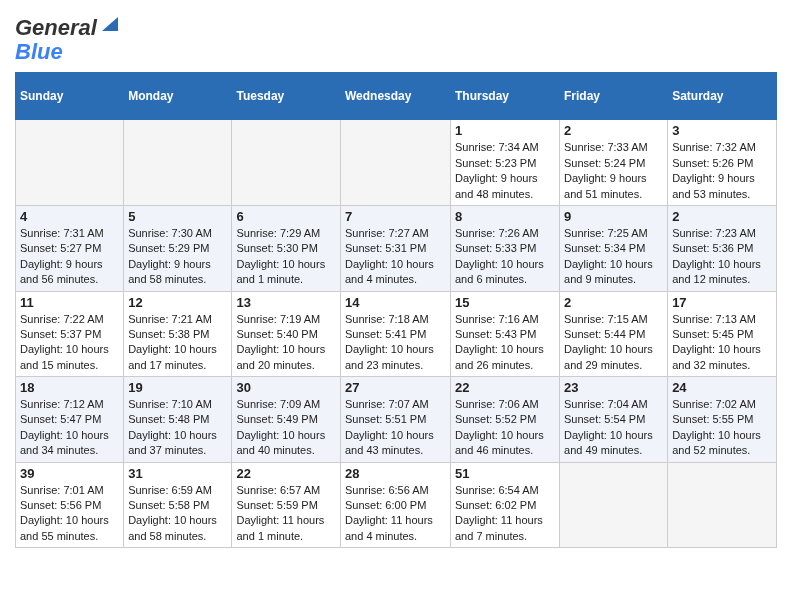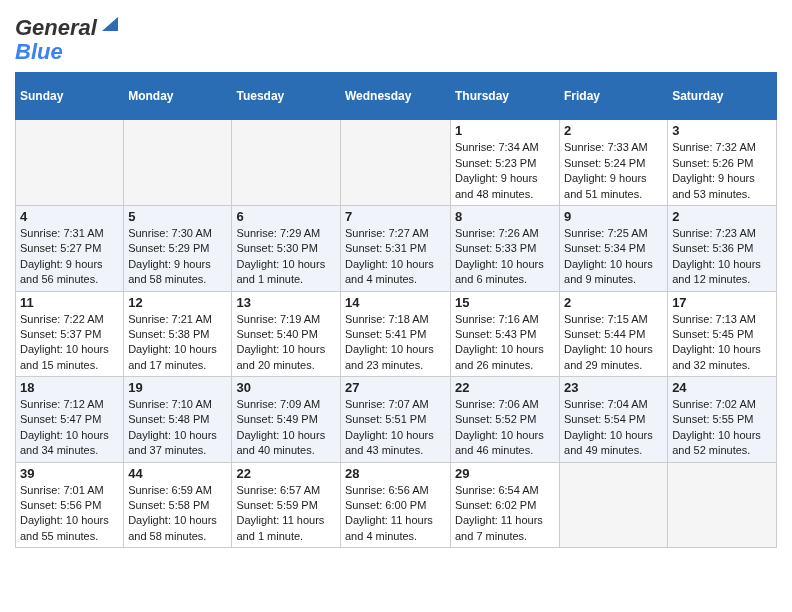--- a/index.html
+++ b/index.html
@@ -228,32 +228,32 @@
           <span class="day-num">24</span>
           <div class="day-info">Sunrise: 7:02 AM<br>Sunset: 5:55 PM<br>Daylight: 10 hours<br>and 52 minutes.</div>
         </td>
       </tr>
       <tr>
         <td>
           <span class="day-num">39</span>
           <div class="day-info">Sunrise: 7:01 AM<br>Sunset: 5:56 PM<br>Daylight: 10 hours<br>and 55 minutes.</div>
         </td>
         <td>
-          <span class="day-num">44</span>
+          <span class="day-num">31</span>
           <div class="day-info">Sunrise: 6:59 AM<br>Sunset: 5:58 PM<br>Daylight: 10 hours<br>and 58 minutes.</div>
         </td>
         <td>
           <span class="day-num">22</span>
           <div class="day-info">Sunrise: 6:57 AM<br>Sunset: 5:59 PM<br>Daylight: 11 hours<br>and 1 minute.</div>
         </td>
         <td>
           <span class="day-num">28</span>
           <div class="day-info">Sunrise: 6:56 AM<br>Sunset: 6:00 PM<br>Daylight: 11 hours<br>and 4 minutes.</div>
         </td>
         <td>
-          <span class="day-num">29</span>
+          <span class="day-num">51</span>
           <div class="day-info">Sunrise: 6:54 AM<br>Sunset: 6:02 PM<br>Daylight: 11 hours<br>and 7 minutes.</div>
         </td>
         <td class="empty"></td>
         <td class="empty"></td>
       </tr>
     </tbody>
 </table>
 
 </body></html>

